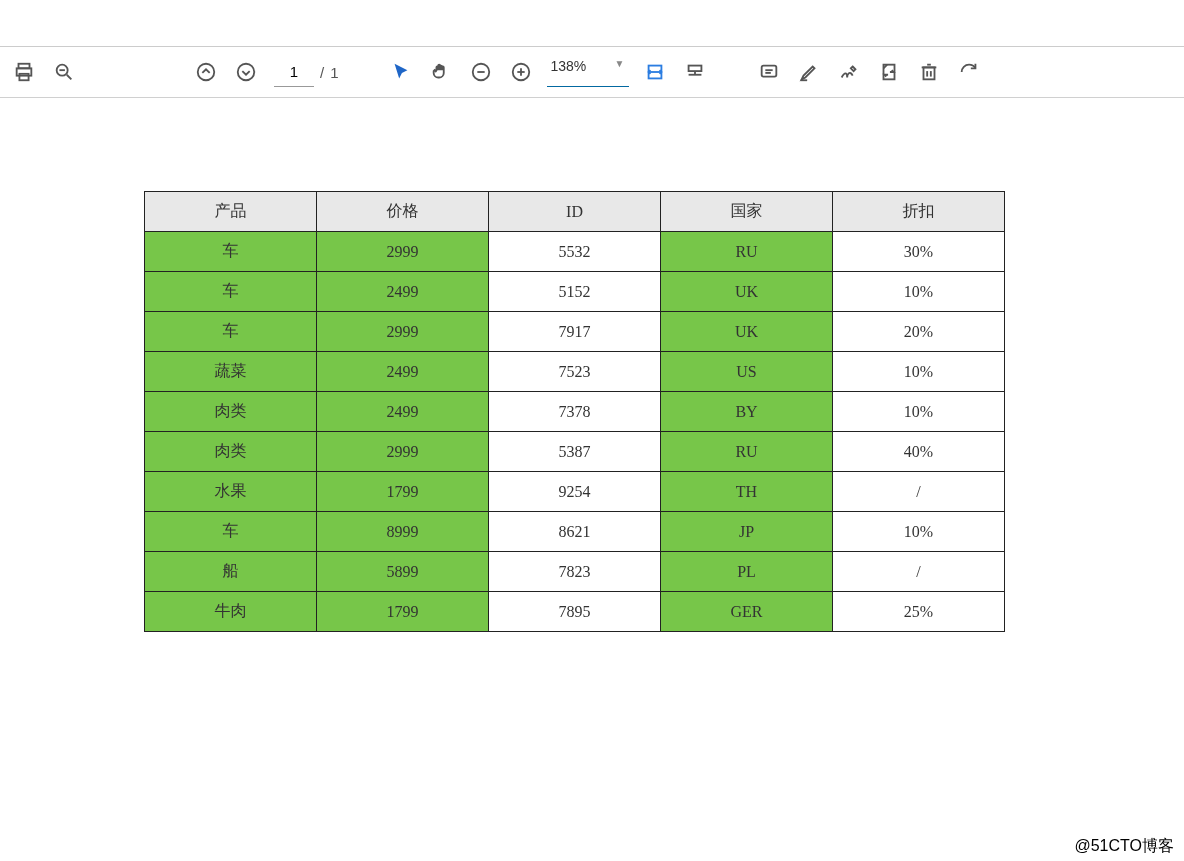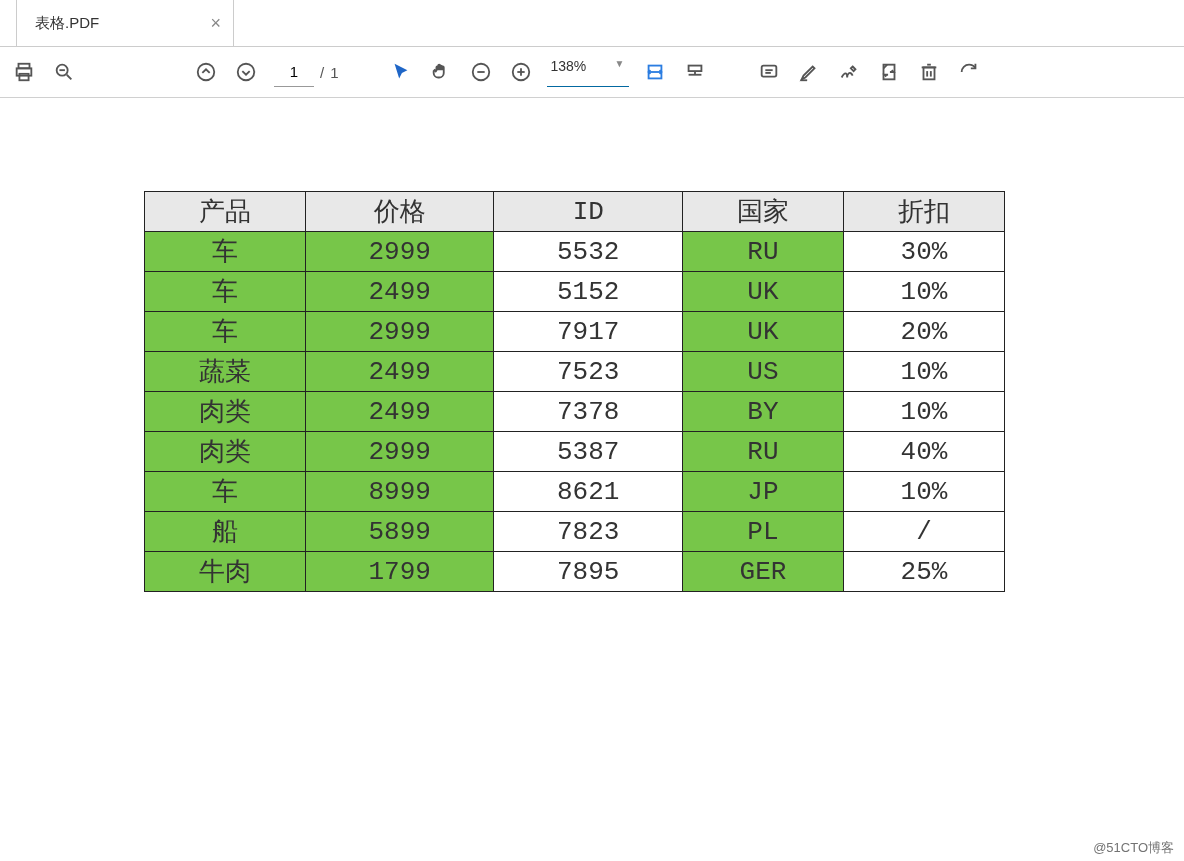--- a/index.html
+++ b/index.html
@@ -13,37 +13,33 @@
   .sep{width:34px}
   .page-box{display:flex;align-items:center;gap:6px;margin:0 8px}
   .page-input{width:36px;height:26px;text-align:center;border:none;border-bottom:1px solid #999;font-size:15px}
   .page-total{font-size:15px;color:#555}
   .zoom-select{width:74px;height:28px;border:none;border-bottom:1px solid #0369a1;display:flex;justify-content:space-between;padding:0 4px;font-size:14px;cursor:pointer;margin:0 6px}
   .zoom-select .chev{font-size:10px;color:#888}
   .tool.blue svg{color:#2b7de1}
   .tool.active svg{color:#1f66c7}
   .doc-area{height:765px;background:#fff;position:relative;overflow:hidden}
   .page{position:absolute;left:144px;top:93px;width:861px;background:#fff}
-  table.data{border-collapse:collapse;width:100%;font-family:Liberation Mono, monospace;font-size:26px}
+  table.data{border-collapse:collapse;width:100%;font-family:Liberation Serif, serif;font-size:16px}
   table.data th,table.data td{border:1px solid #222;text-align:center;height:39px;padding:0 4px;font-weight:normal}
   table.data th{background:#e8e8e8}
   td.g{background:#77c649}
   td.gl{background:#a6d68e}
-  .watermark{position:absolute;right:10px;bottom:6px;font-size:13px;color:#737373}
+  .watermark{position:absolute;right:10px;bottom:6px;font-size:16px;color:#000000}
   
 </style>
 </head>
 <body>
 
 <div class="tab-bar">
   <div class="tab-spacer"></div>
-  <div class="tab">
-    <span>表格.PDF</span>
-    <span class="close">×</span>
-  </div>
 </div>
 
 <div class="toolbar">
   <div class="tool">
       <svg viewBox="0 0 24 24" fill="none" stroke="currentColor" stroke-width="2">
         <rect x="6" y="3" width="12" height="5"></rect>
         <rect x="4" y="8" width="16" height="8"></rect>
         <rect x="7" y="14" width="10" height="7"></rect>
       </svg>
     </div>
@@ -211,20 +207,27 @@
             <td>10%</td>
           </tr>
           <tr>
             <td class="g">肉类</td>
             <td class="g">2999</td>
             <td>5387</td>
             <td class="g">RU</td>
             <td>40%</td>
           </tr>
           <tr>
+            <td class="g">水果</td>
+            <td class="g">1799</td>
+            <td>9254</td>
+            <td class="g">TH</td>
+            <td>/</td>
+          </tr>
+          <tr>
             <td class="g">车</td>
             <td class="g">8999</td>
             <td>8621</td>
             <td class="g">JP</td>
             <td>10%</td>
           </tr>
           <tr>
             <td class="g">船</td>
             <td class="g">5899</td>
             <td>7823</td>

